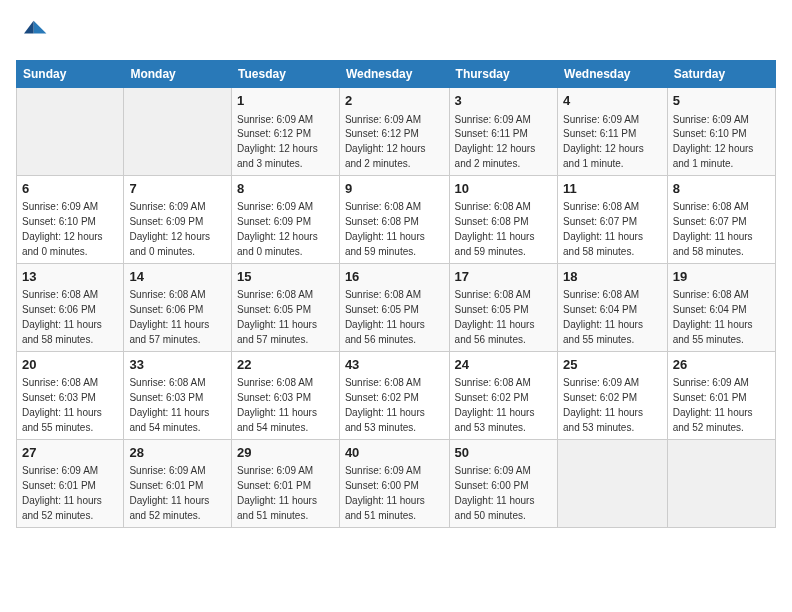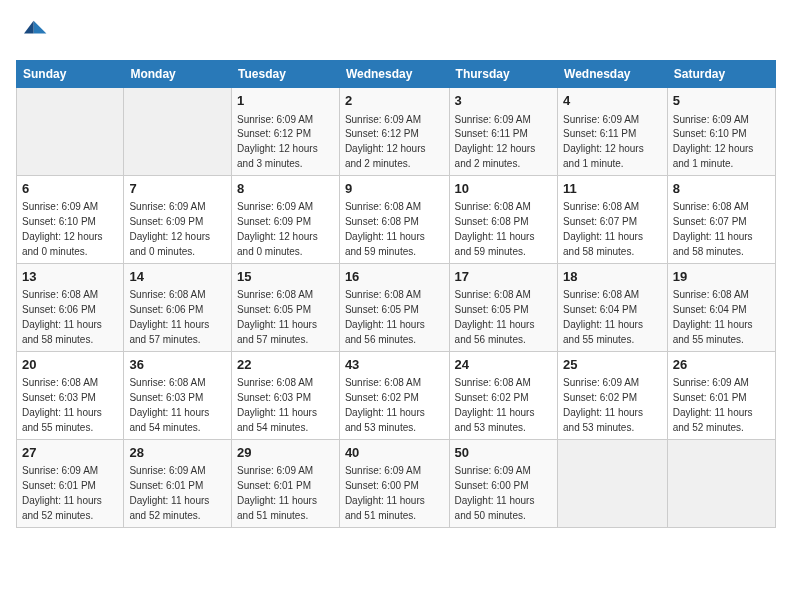--- a/index.html
+++ b/index.html
@@ -166,21 +166,21 @@
         <td><span class="day-num">17</span>
 <span class="day-info">Sunrise: 6:08 AM<br>Sunset: 6:05 PM<br>Daylight: 11 hours and 56 minutes.</span></td>
         <td><span class="day-num">18</span>
 <span class="day-info">Sunrise: 6:08 AM<br>Sunset: 6:04 PM<br>Daylight: 11 hours and 55 minutes.</span></td>
         <td><span class="day-num">19</span>
 <span class="day-info">Sunrise: 6:08 AM<br>Sunset: 6:04 PM<br>Daylight: 11 hours and 55 minutes.</span></td>
       </tr>
       <tr>
         <td><span class="day-num">20</span>
 <span class="day-info">Sunrise: 6:08 AM<br>Sunset: 6:03 PM<br>Daylight: 11 hours and 55 minutes.</span></td>
-        <td><span class="day-num">36</span>
+        <td><span class="day-num">33</span>
 <span class="day-info">Sunrise: 6:08 AM<br>Sunset: 6:03 PM<br>Daylight: 11 hours and 54 minutes.</span></td>
         <td><span class="day-num">22</span>
 <span class="day-info">Sunrise: 6:08 AM<br>Sunset: 6:03 PM<br>Daylight: 11 hours and 54 minutes.</span></td>
         <td><span class="day-num">43</span>
 <span class="day-info">Sunrise: 6:08 AM<br>Sunset: 6:02 PM<br>Daylight: 11 hours and 53 minutes.</span></td>
         <td><span class="day-num">24</span>
 <span class="day-info">Sunrise: 6:08 AM<br>Sunset: 6:02 PM<br>Daylight: 11 hours and 53 minutes.</span></td>
         <td><span class="day-num">25</span>
 <span class="day-info">Sunrise: 6:09 AM<br>Sunset: 6:02 PM<br>Daylight: 11 hours and 53 minutes.</span></td>
         <td><span class="day-num">26</span>

